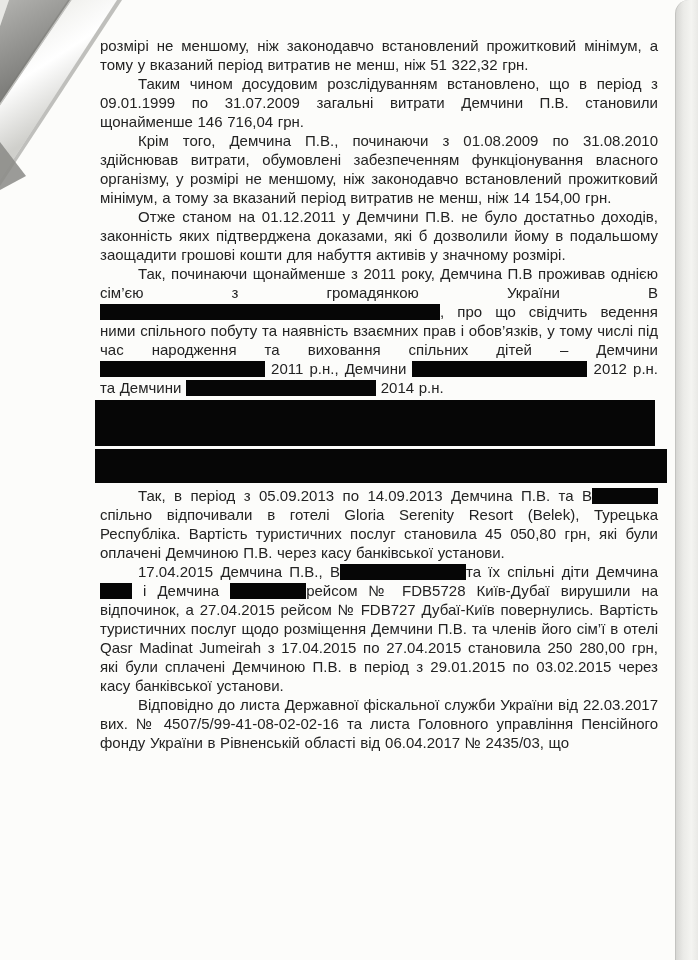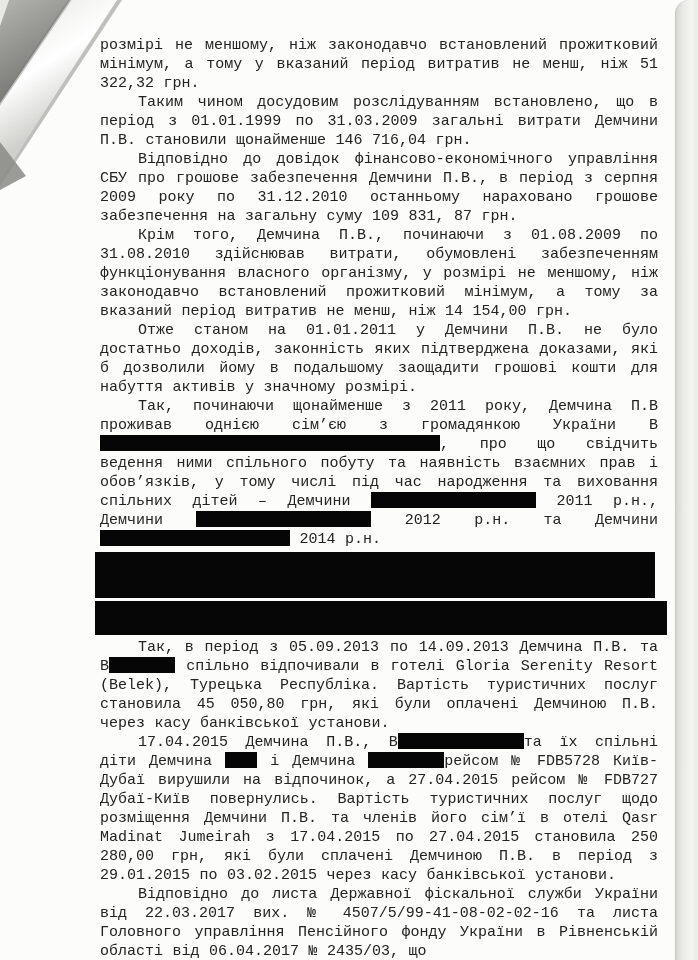--- a/index.html
+++ b/index.html
@@ -1,21 +1,21 @@
 <!DOCTYPE html>
 <html><head>
 <meta charset="utf-8">
 <style>
   html,body { margin:0; padding:0; background:#8f8f8c; }
   .page {
     position:relative;
     width:698px; height:960px;
     background:#fcfcfa;
     overflow:hidden;
-    font-family:Liberation Mono, monospace;
+    font-family:Liberation Sans, sans-serif;
     color:#232323;
     box-shadow:0 0 6px rgba(0,0,0,.35);
   }
   .text-block {
     position:absolute;
     left:100px; top:36px; width:558px;
     font-size:15px;
     line-height:19px;
     text-align:justify;
     word-spacing:0.5px;
@@ -43,24 +43,23 @@
 </style>
 </head>
 <body>
 
 <div class="page">
 
   <div class="scan-edge"></div>
 
   <div class="text-block" id="doc-body">
       <p>розмірі не меншому, ніж законодавчо встановлений прожитковий мінімум, а тому у вказаний період витратив не менш, ніж 51 322,32 грн.</p>
-      <p class="indent">Таким чином досудовим розслідуванням встановлено, що в період з 01.01.1999 по 31.03.2009 загальні витрати Демчини П.В. становили щонайменше 146 716,04 грн.</p>
-      <p class="indent">Відповідно до довідок фінансово-економічного управління СБУ про грошове забезпечення Демчини П.В., в період з серпня 2009 року по 31.12.2010 останньому нараховано грошове забезпечення на загальну суму 109 831, 87 грн.</p>
+      <p class="indent">Таким чином досудовим розслідуванням встановлено, що в період з 09.01.1999 по 31.07.2009 загальні витрати Демчини П.В. становили щонайменше 146 716,04 грн.</p>
       <p class="indent">Крім того, Демчина П.В., починаючи з 01.08.2009 по 31.08.2010 здійснював витрати, обумовлені забезпеченням функціонування власного організму, у розмірі не меншому, ніж законодавчо встановлений прожитковий мінімум, а тому за вказаний період витратив не менш, ніж 14 154,00 грн.</p>
-      <p class="indent">Отже станом на 01.01.2011 у Демчини П.В. не було достатньо доходів, законність яких підтверджена доказами, які б дозволили йому в подальшому заощадити грошові кошти для набуття активів у значному розмірі.</p>
+      <p class="indent">Отже станом на 01.12.2011 у Демчини П.В. не було достатньо доходів, законність яких підтверджена доказами, які б дозволили йому в подальшому заощадити грошові кошти для набуття активів у значному розмірі.</p>
       <p class="indent">Так, починаючи щонайменше з 2011 року, Демчина П.В проживав однією сім’єю з громадянкою України В<span class="redact" style="width: 340px;"></span>, про що свідчить ведення ними спільного побуту та наявність взаємних прав і обов’язків, у тому числі під час народження та виховання спільних дітей – Демчини <span class="redact" style="width: 165px;"></span> 2011 р.н., Демчини <span class="redact" style="width: 175px;"></span> 2012 р.н. та Демчини <span class="redact" style="width: 190px;"></span> 2014 р.н.</p>
       <div class="redaction-block" style="width: 560px; height: 46px;"></div>
       <div class="redaction-block" style="width: 572px; height: 34px;"></div>
       <p class="indent">Так, в період з 05.09.2013 по 14.09.2013 Демчина П.В. та В<span class="redact" style="width: 66px;"></span> спільно відпочивали в готелі Gloria Serenity Resort (Belek), Турецька Республіка. Вартість туристичних послуг становила 45 050,80 грн, які були оплачені Демчиною П.В. через касу банківської установи.</p>
       <p class="indent">17.04.2015 Демчина П.В., В<span class="redact" style="width: 126px;"></span>та їх спільні діти Демчина <span class="redact" style="width: 32px;"></span> і Демчина <span class="redact" style="width: 76px;"></span>рейсом № FDB5728 Київ-Дубаї вирушили на відпочинок, а 27.04.2015 рейсом № FDB727 Дубаї-Київ повернулись. Вартість туристичних послуг щодо розміщення Демчини П.В. та членів його сім’ї в отелі Qasr Madinat Jumeirah з 17.04.2015 по 27.04.2015 становила 250 280,00 грн, які були сплачені Демчиною П.В. в період з 29.01.2015 по 03.02.2015 через касу банківської установи.</p>
       <p class="indent">Відповідно до листа Державної фіскальної служби України від 22.03.2017 вих. № 4507/5/99-41-08-02-02-16 та листа Головного управління Пенсійного фонду України в Рівненській області від 06.04.2017 № 2435/03, що</p>
     </div>
 
   <svg class="fold-corner" width="140" height="200" viewBox="0 0 140 200">
     <defs>

